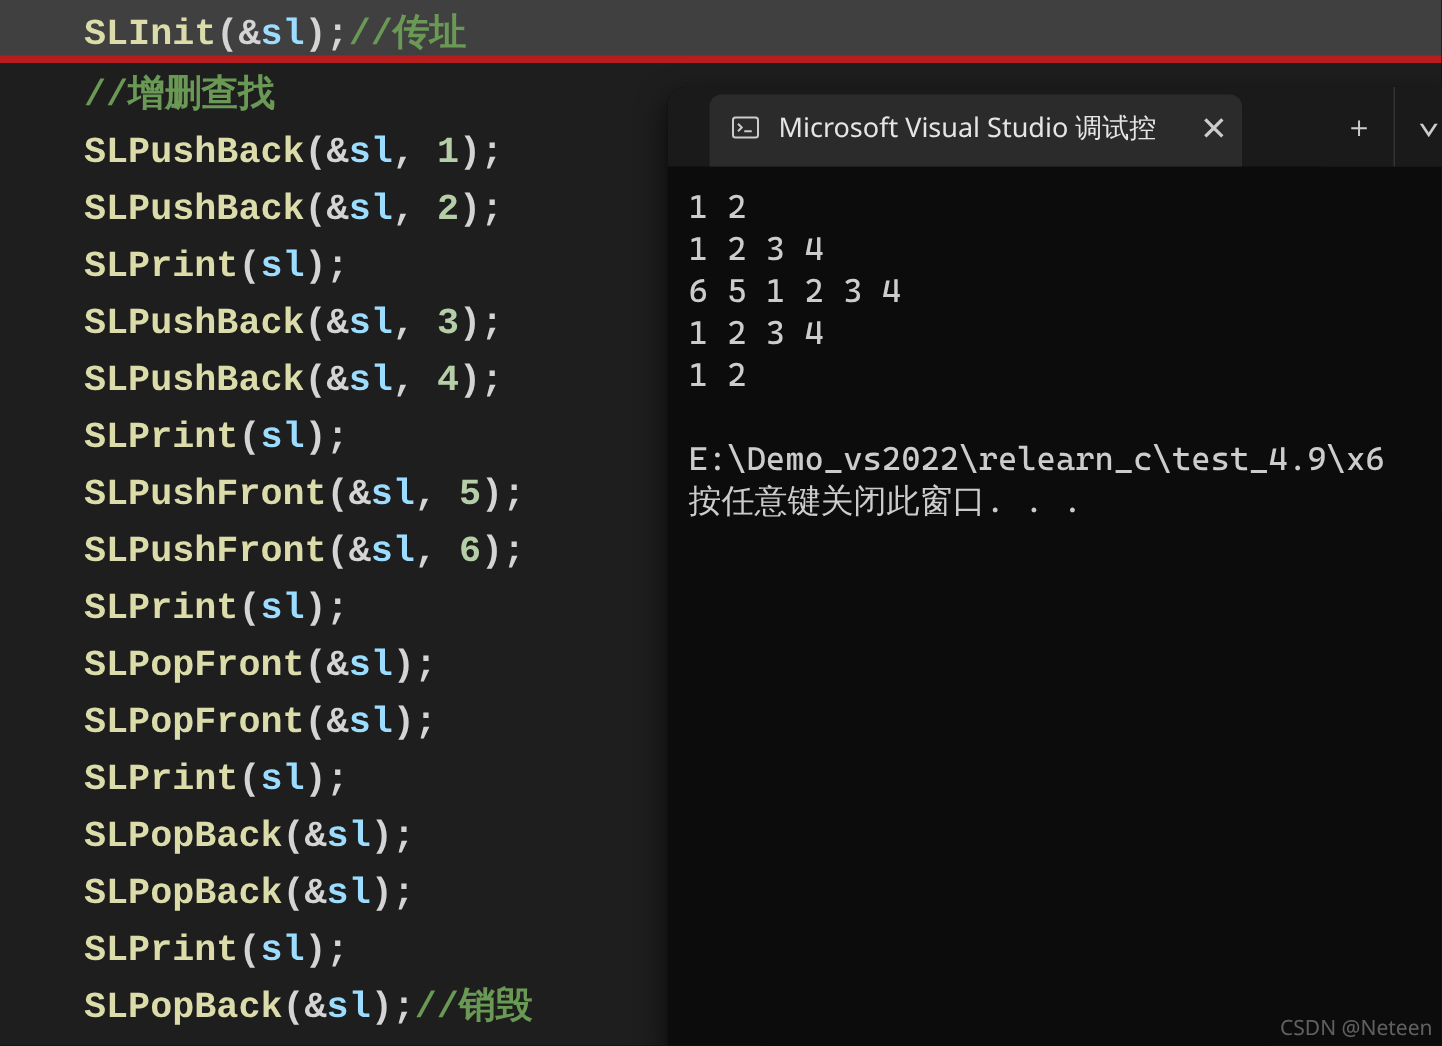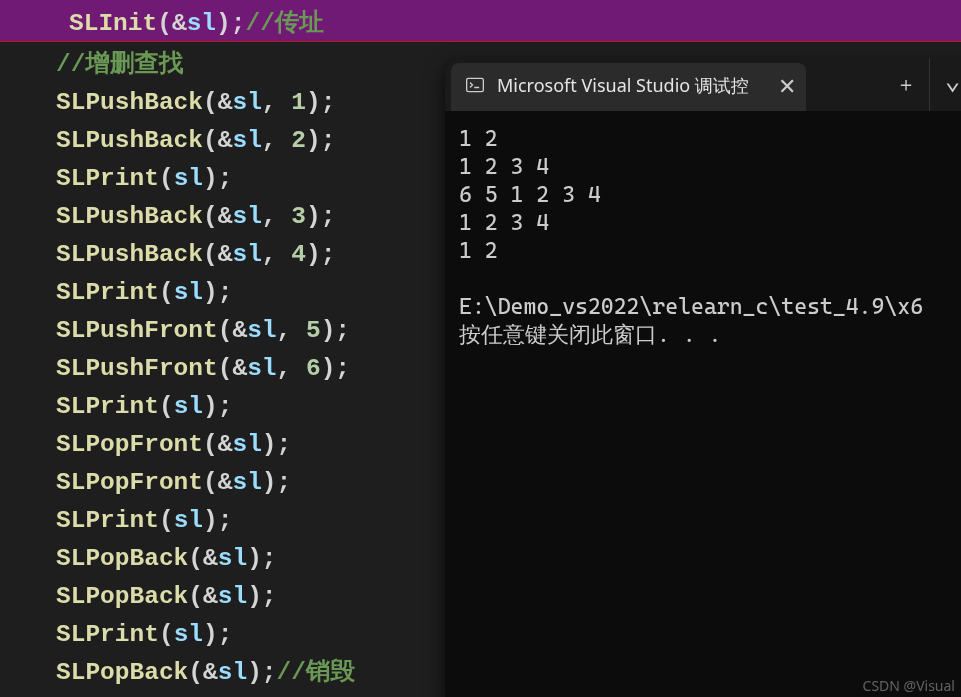--- a/index.html
+++ b/index.html
@@ -12,23 +12,22 @@
       position: relative;
     }
     .editor-area {
       background: #1e1e1e;
       height: 697px;
       width: 961px;
       position: relative;
     }
     .top-bar {
       height: 42px;
-      background: #701a75;
-      border-bottom: 1px solid #b91c1c;
-      padding-left: 13px;
+      background: #404040;
+      border-bottom: 5px solid #b91c1c;
     }
     .code-container {
       padding-left: 56px;
       padding-top: 4px;
       font-size: 24.5px;
       line-height: 38px;
       font-weight: 600;
       color: #d7d7a2;
     }
     .code-line {
@@ -60,21 +59,21 @@
       display: flex;
       align-items: flex-end;
       padding: 0;
     }
     .tab {
       display: flex;
       align-items: center;
       background: #2b2b2b;
       height: 48px;
       margin-top: 6px;
-      margin-left: 6px;
+      margin-left: 28px;
       border-radius: 8px 8px 0 0;
       padding: 0 10px 4px 14px;
       gap: 12px;
       width: 355px;
     }
     .tab-icon {
       width: 20px;
       height: 20px;
       flex-shrink: 0;
     }
@@ -189,13 +188,13 @@
   <div class="terminal-content" id="terminal-output">1 2
 1 2 3 4
 6 5 1 2 3 4
 1 2 3 4
 1 2
 
 E:\Demo_vs2022\relearn_c\test_4.9\x6
 按任意键关闭此窗口. . .</div>
 </div>
 
-<div class="watermark">CSDN @Visual</div>
+<div class="watermark">CSDN @Neteen</div>
 
 </body></html>

